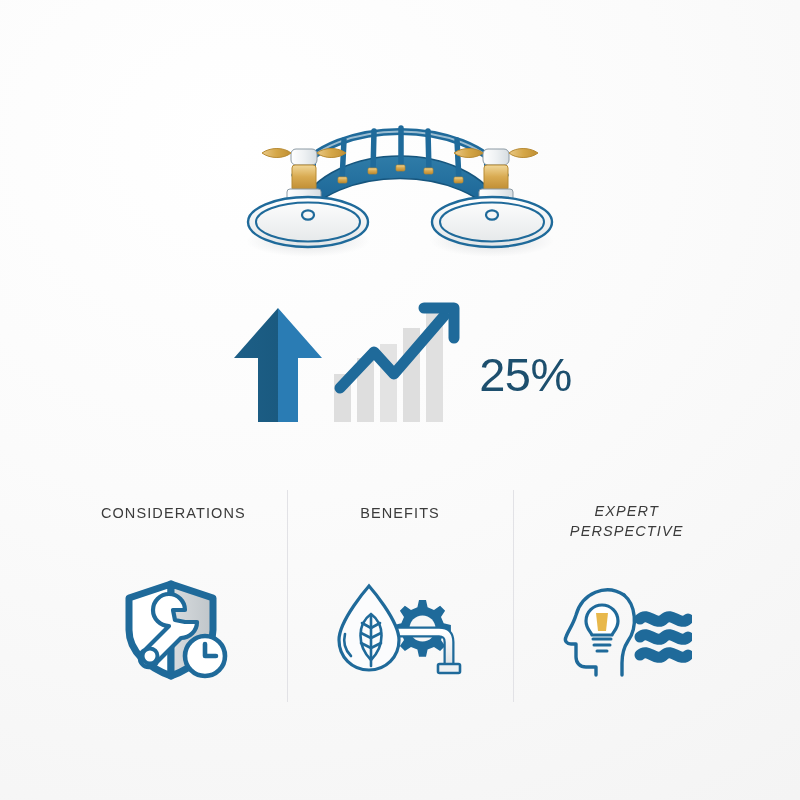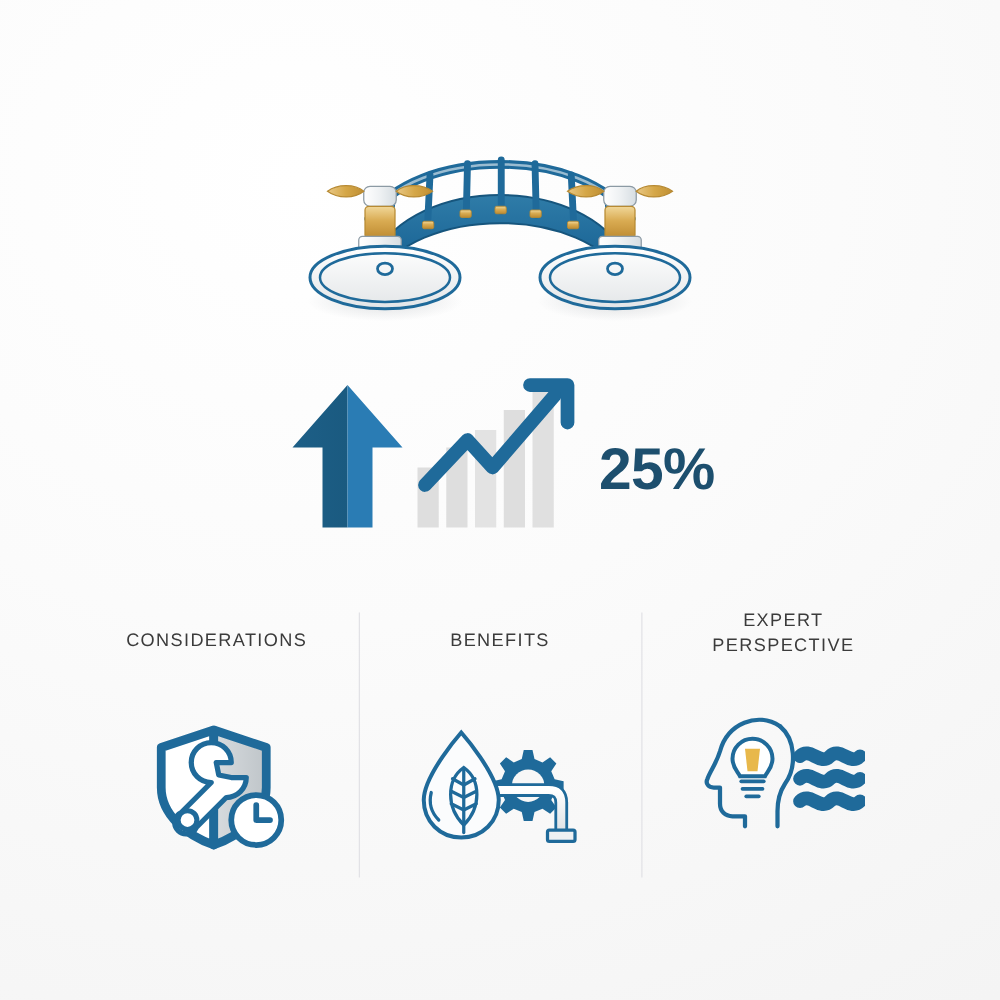--- a/index.html
+++ b/index.html
@@ -46,21 +46,21 @@
     justify-content: center;
   }
   .growth-figure {
     display: flex;
     align-items: center;
     gap: 4px;
   }
   .stat-value {
     font-family: "Liberation Sans", sans-serif;
     font-size: 47px;
-    font-weight: bold;
+    font-weight: normal;
     color: #1d4f6e;
     letter-spacing: -0.5px;
     line-height: 1;
     margin-left: 8px;
     margin-top: 18px;
   }
 
   
   .columns {
     position: absolute;
@@ -91,21 +91,22 @@
     font-size: 14.5px;
     font-weight: normal;
     letter-spacing: 1.1px;
     color: #3b3b3b;
     text-align: center;
     line-height: 1.35;
     margin-top: 34px;
     white-space: pre-line;
   }
   .column-title.two-line {
-    margin-top: 18px;
+    margin-top: 32px;
+    font-style: italic;
   }
   .column-icon {
     margin-top: 56px;
     display: flex;
     align-items: center;
     justify-content: center;
     height: 100px;
   }
   .column.c-expert .column-icon {
     margin-top: 40px;

